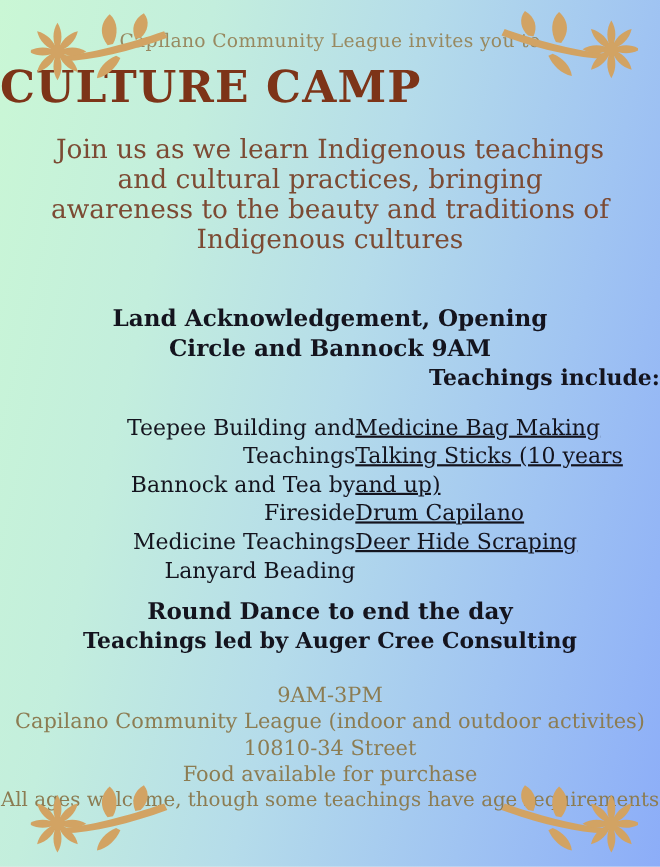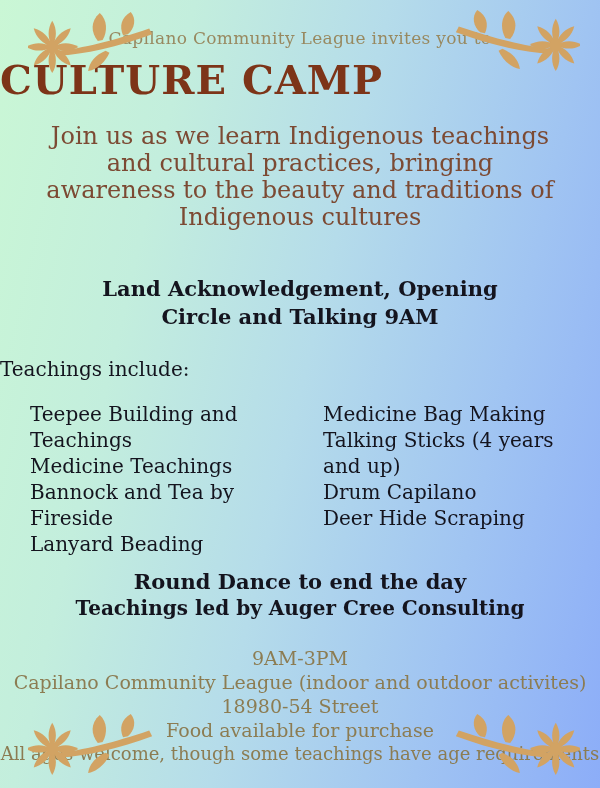--- a/index.html
+++ b/index.html
@@ -29,29 +29,29 @@
   }
   .intro {
     margin:20px auto 0; width:520px; text-align:center;
     color:#7c4a33; font-size:24px; line-height:27px;
   }
   .opening {
     margin:44px auto 0; width:440px; text-align:center;
     color:#14141e; font-size:21px; font-weight:700; line-height:28px;
   }
   .teachings-label {
-    margin-top:26px; text-align:left;
-    color:#14141e; font-size:20px; font-weight:400;
+    text-align:right;
+    color:#14141e; font-size:20px; font-weight:700;
   }
   .columns {
     display:flex; margin:20px 20px 0 30px;
     color:#14141e; font-size:20px; line-height:26px;
   }
-  .col-left  { width:293px; }
-  .col-right { flex:1; }
+  .col-left  { width:293px;text-align:right; }
+  .col-right { flex:1;text-decoration:underline; }
   .closing {
     margin-top:11px; text-align:center;
     color:#14141e; font-weight:700; line-height:27px;
   }
   .closing .l1 { font-size:21px; }
   .closing .l2 { font-size:20px; }
   .details {
     margin-top:24px; text-align:center;
     color:#8c7c52; font-size:19px; line-height:24px;
   }
@@ -111,45 +111,45 @@
         <use href="#branch"></use>
       </svg>
   </div>
 
   <div class="invite">Capilano Community League invites you to</div>
 
   <div class="title">CULTURE CAMP</div>
 
   <div class="intro">Join us as we learn Indigenous teachings and cultural practices, bringing awareness to the beauty and traditions of Indigenous cultures</div>
 
-  <div class="opening">Land Acknowledgement, Opening Circle and Talking 9AM</div>
+  <div class="opening">Land Acknowledgement, Opening Circle and Bannock 9AM</div>
 
   <div class="teachings-label">Teachings include:</div>
 
   <div class="columns">
     <div class="col-left">
       <div>Teepee Building and Teachings</div>
+      <div>Bannock and Tea by Fireside</div>
       <div>Medicine Teachings</div>
-      <div>Bannock and Tea by Fireside</div>
       <div>Lanyard Beading</div>
     </div>
     <div class="col-right">
       <div>Medicine Bag Making</div>
-      <div>Talking Sticks (4 years and up)</div>
+      <div>Talking Sticks (10 years and up)</div>
       <div>Drum Capilano</div>
       <div>Deer Hide Scraping</div>
     </div>
   </div>
 
   <div class="closing">
     <div class="l1">Round Dance to end the day</div>
     <div class="l2">Teachings led by Auger Cree Consulting</div>
   </div>
 
   <div class="details">
     <div>9AM-3PM</div>
     <div>Capilano Community League (indoor and outdoor activites)</div>
-    <div>18980-54 Street</div>
+    <div>10810-34 Street</div>
     <div>Food available for purchase</div>
     <div class="ages">All ages welcome, though some teachings have age requirements</div>
   </div>
 
 </div>
 
 </body></html>

